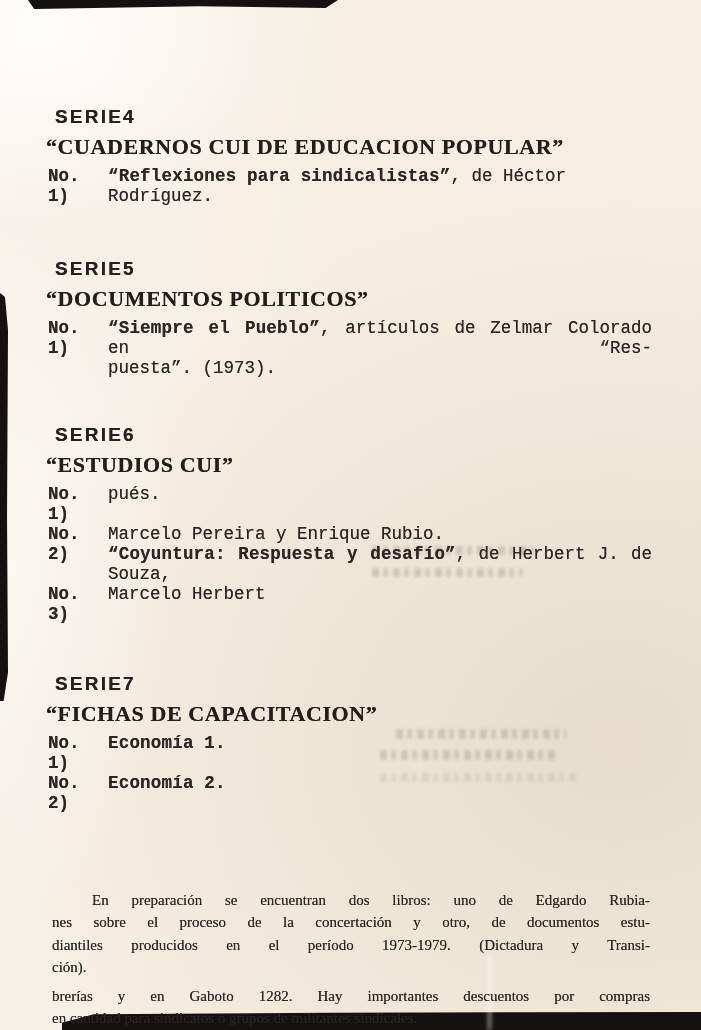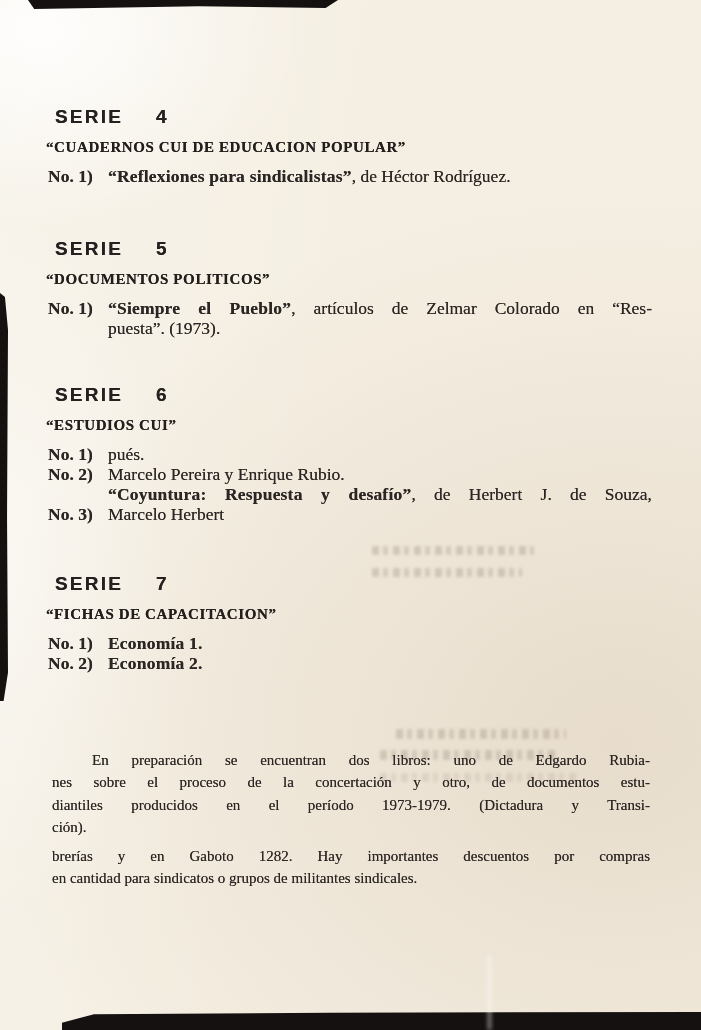--- a/index.html
+++ b/index.html
@@ -31,29 +31,29 @@
   .g1{left:372px;top:546px;width:162px;height:9px;}
   .g2{left:372px;top:568px;width:150px;height:9px;}
   .g3{left:396px;top:729px;width:170px;height:10px;}
   .g4{left:380px;top:750px;width:176px;height:10px;}
   .g5{left:380px;top:773px;width:200px;height:9px;opacity:.16;}
   .crease{position:absolute;left:488px;top:955px;width:3px;height:75px;
     background:rgba(255,255,255,.55);filter:blur(2px);}
   
   .content{position:absolute;left:46px;top:0;width:606px;}
   section{display:block;}
-  .serie{display:flex;align-items:baseline;gap:33px;margin:0 0 0 9px;
+  .serie{display:flex;align-items:baseline;margin:0 0 0 9px;
     font-family:"Liberation Sans", sans-serif;font-weight:700;
     font-size:19px;line-height:20px;letter-spacing:2.2px;color:#262120;
     text-shadow:0 0 .5px rgba(38,33,32,.85);}
-  .stitle{margin:9px 0 0;font-size:15px;line-height:22px;font-weight:700;
+  .stitle{margin:9px 0 0;font-size:22px;line-height:22px;font-weight:700;
     letter-spacing:.6px;color:#231e1c;text-shadow:0 0 .5px rgba(35,30,28,.85);}
   .items{margin:8px 0 0 2px;}
   .item{display:flex;font-size:17.5px;line-height:20px;
-    text-shadow:0 0 .4px rgba(43,37,35,.7);}
+    text-shadow:0 0 .4px rgba(43,37,35,.7);font-family:Liberation Mono, monospace;}
   .item .lab{width:60px;flex:none;font-weight:700;}
   .itxt{flex:1;min-width:0;}
   .itxt b{font-weight:700;letter-spacing:.2px;}
   .just{text-align:justify;text-align-last:justify;}
   .s4{margin-top:107px;}
   .s5{margin-top:53px;}
   .s6{margin-top:47px;}
   .s7{margin-top:50px;}
   .para{margin:0 0 0 6px;width:598px;font-size:15px;line-height:22.3px;
     text-shadow:0 0 .4px rgba(43,37,35,.7);}

